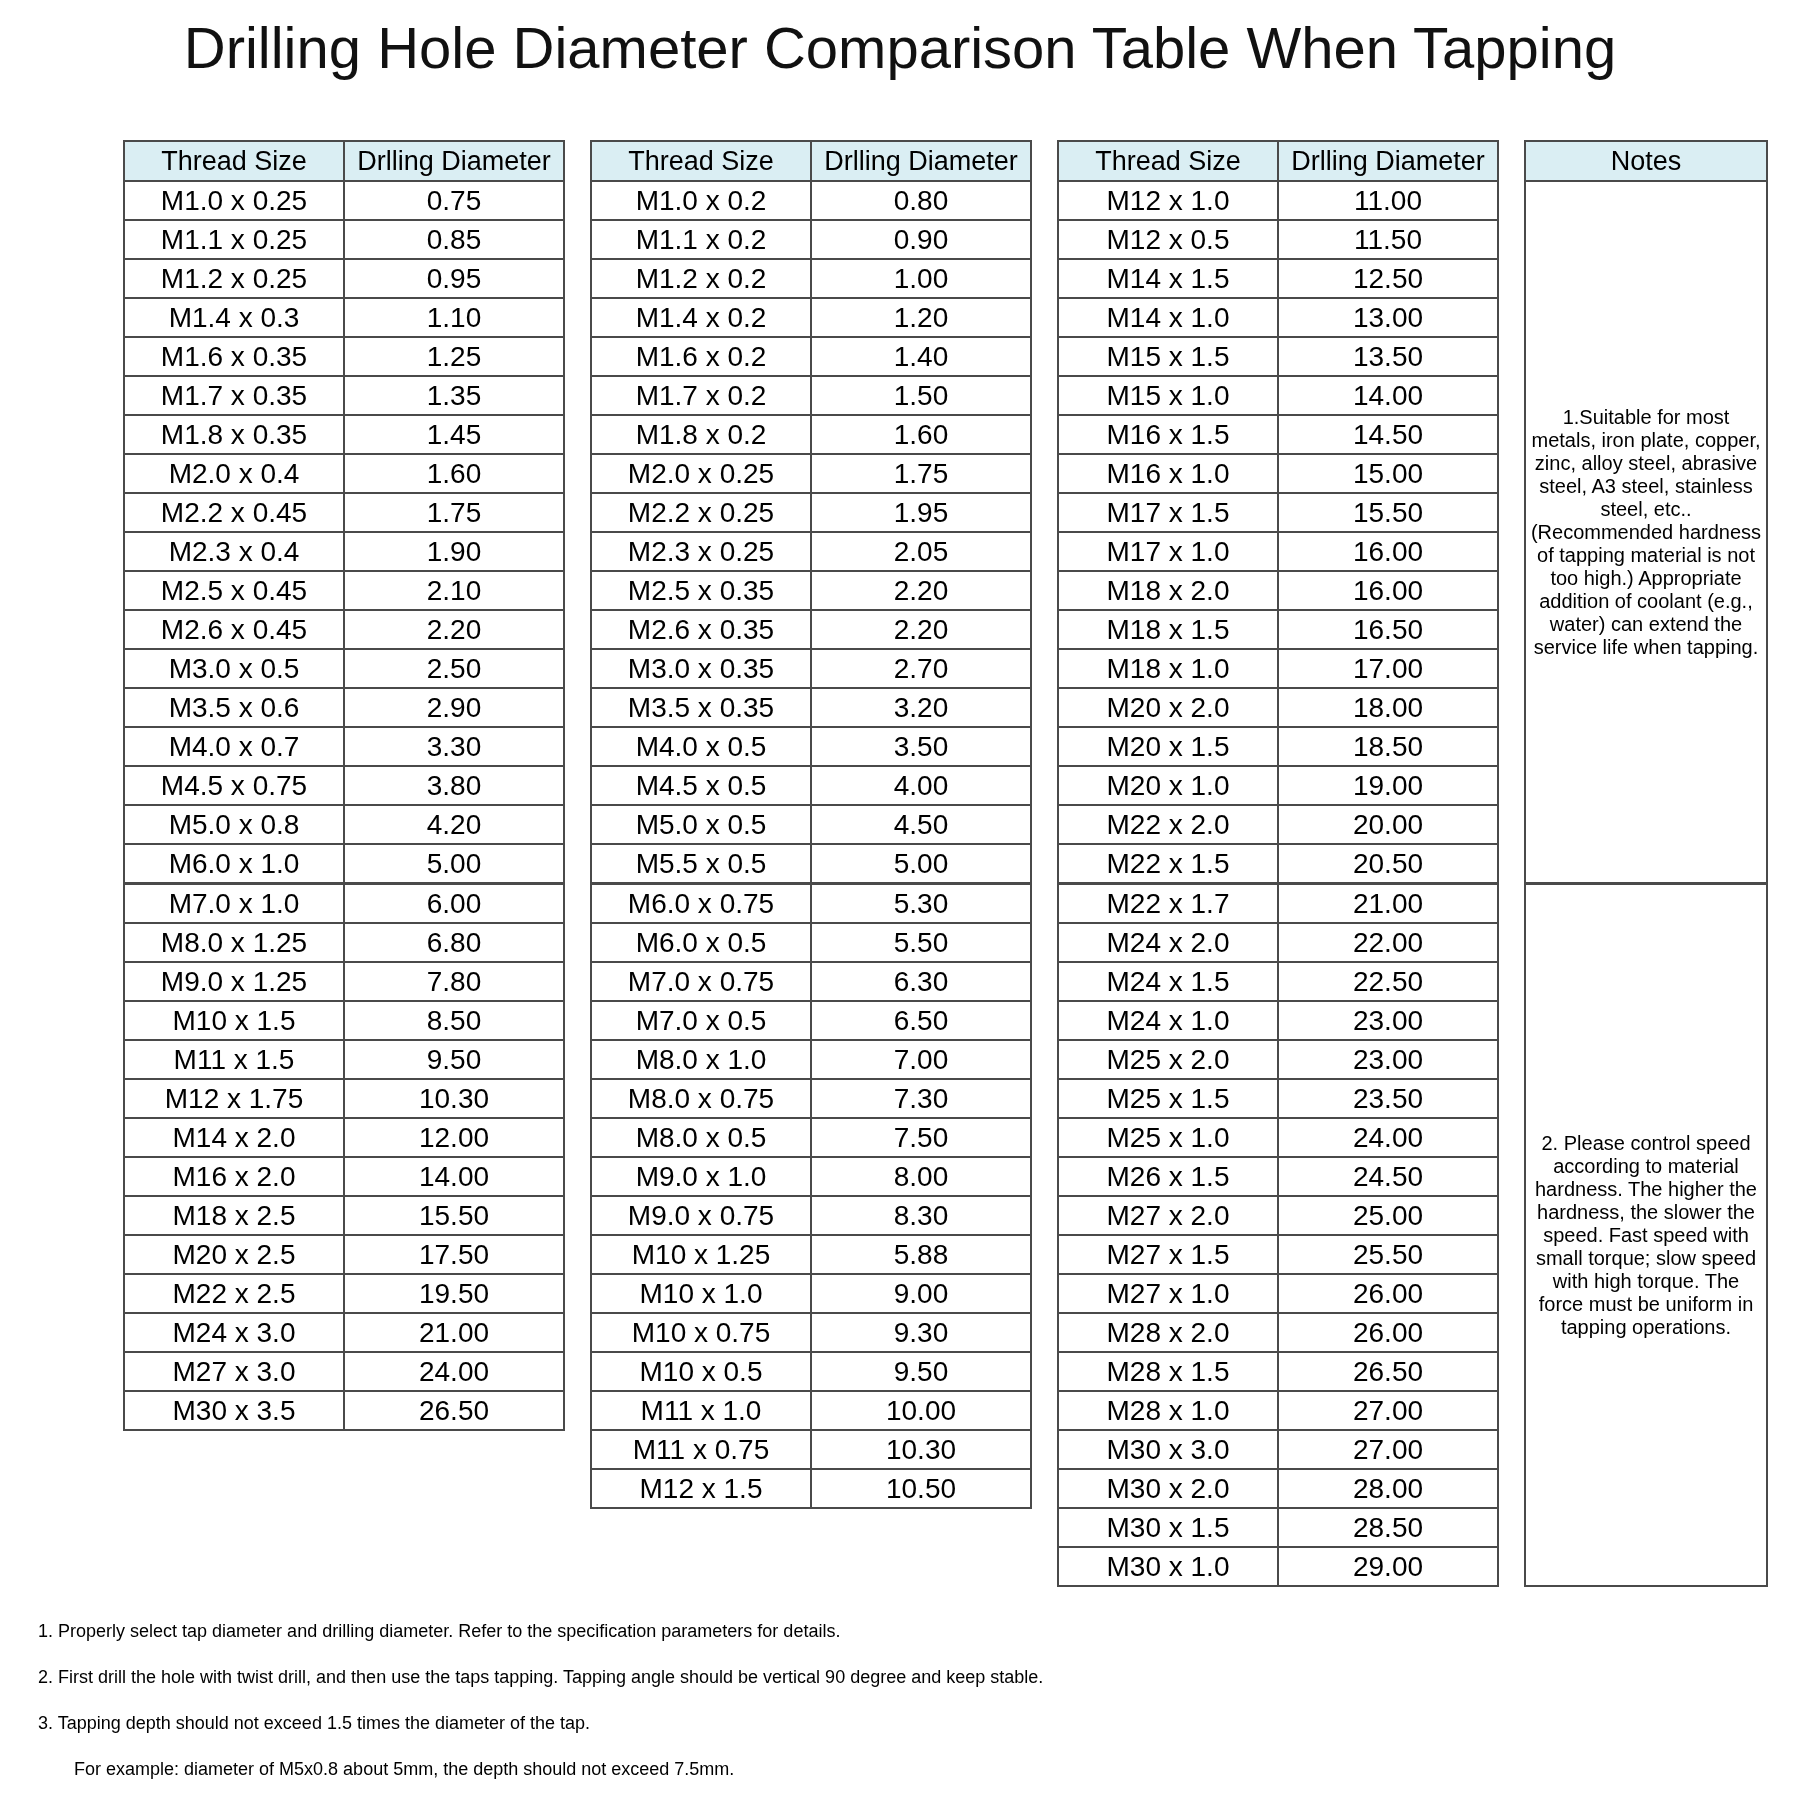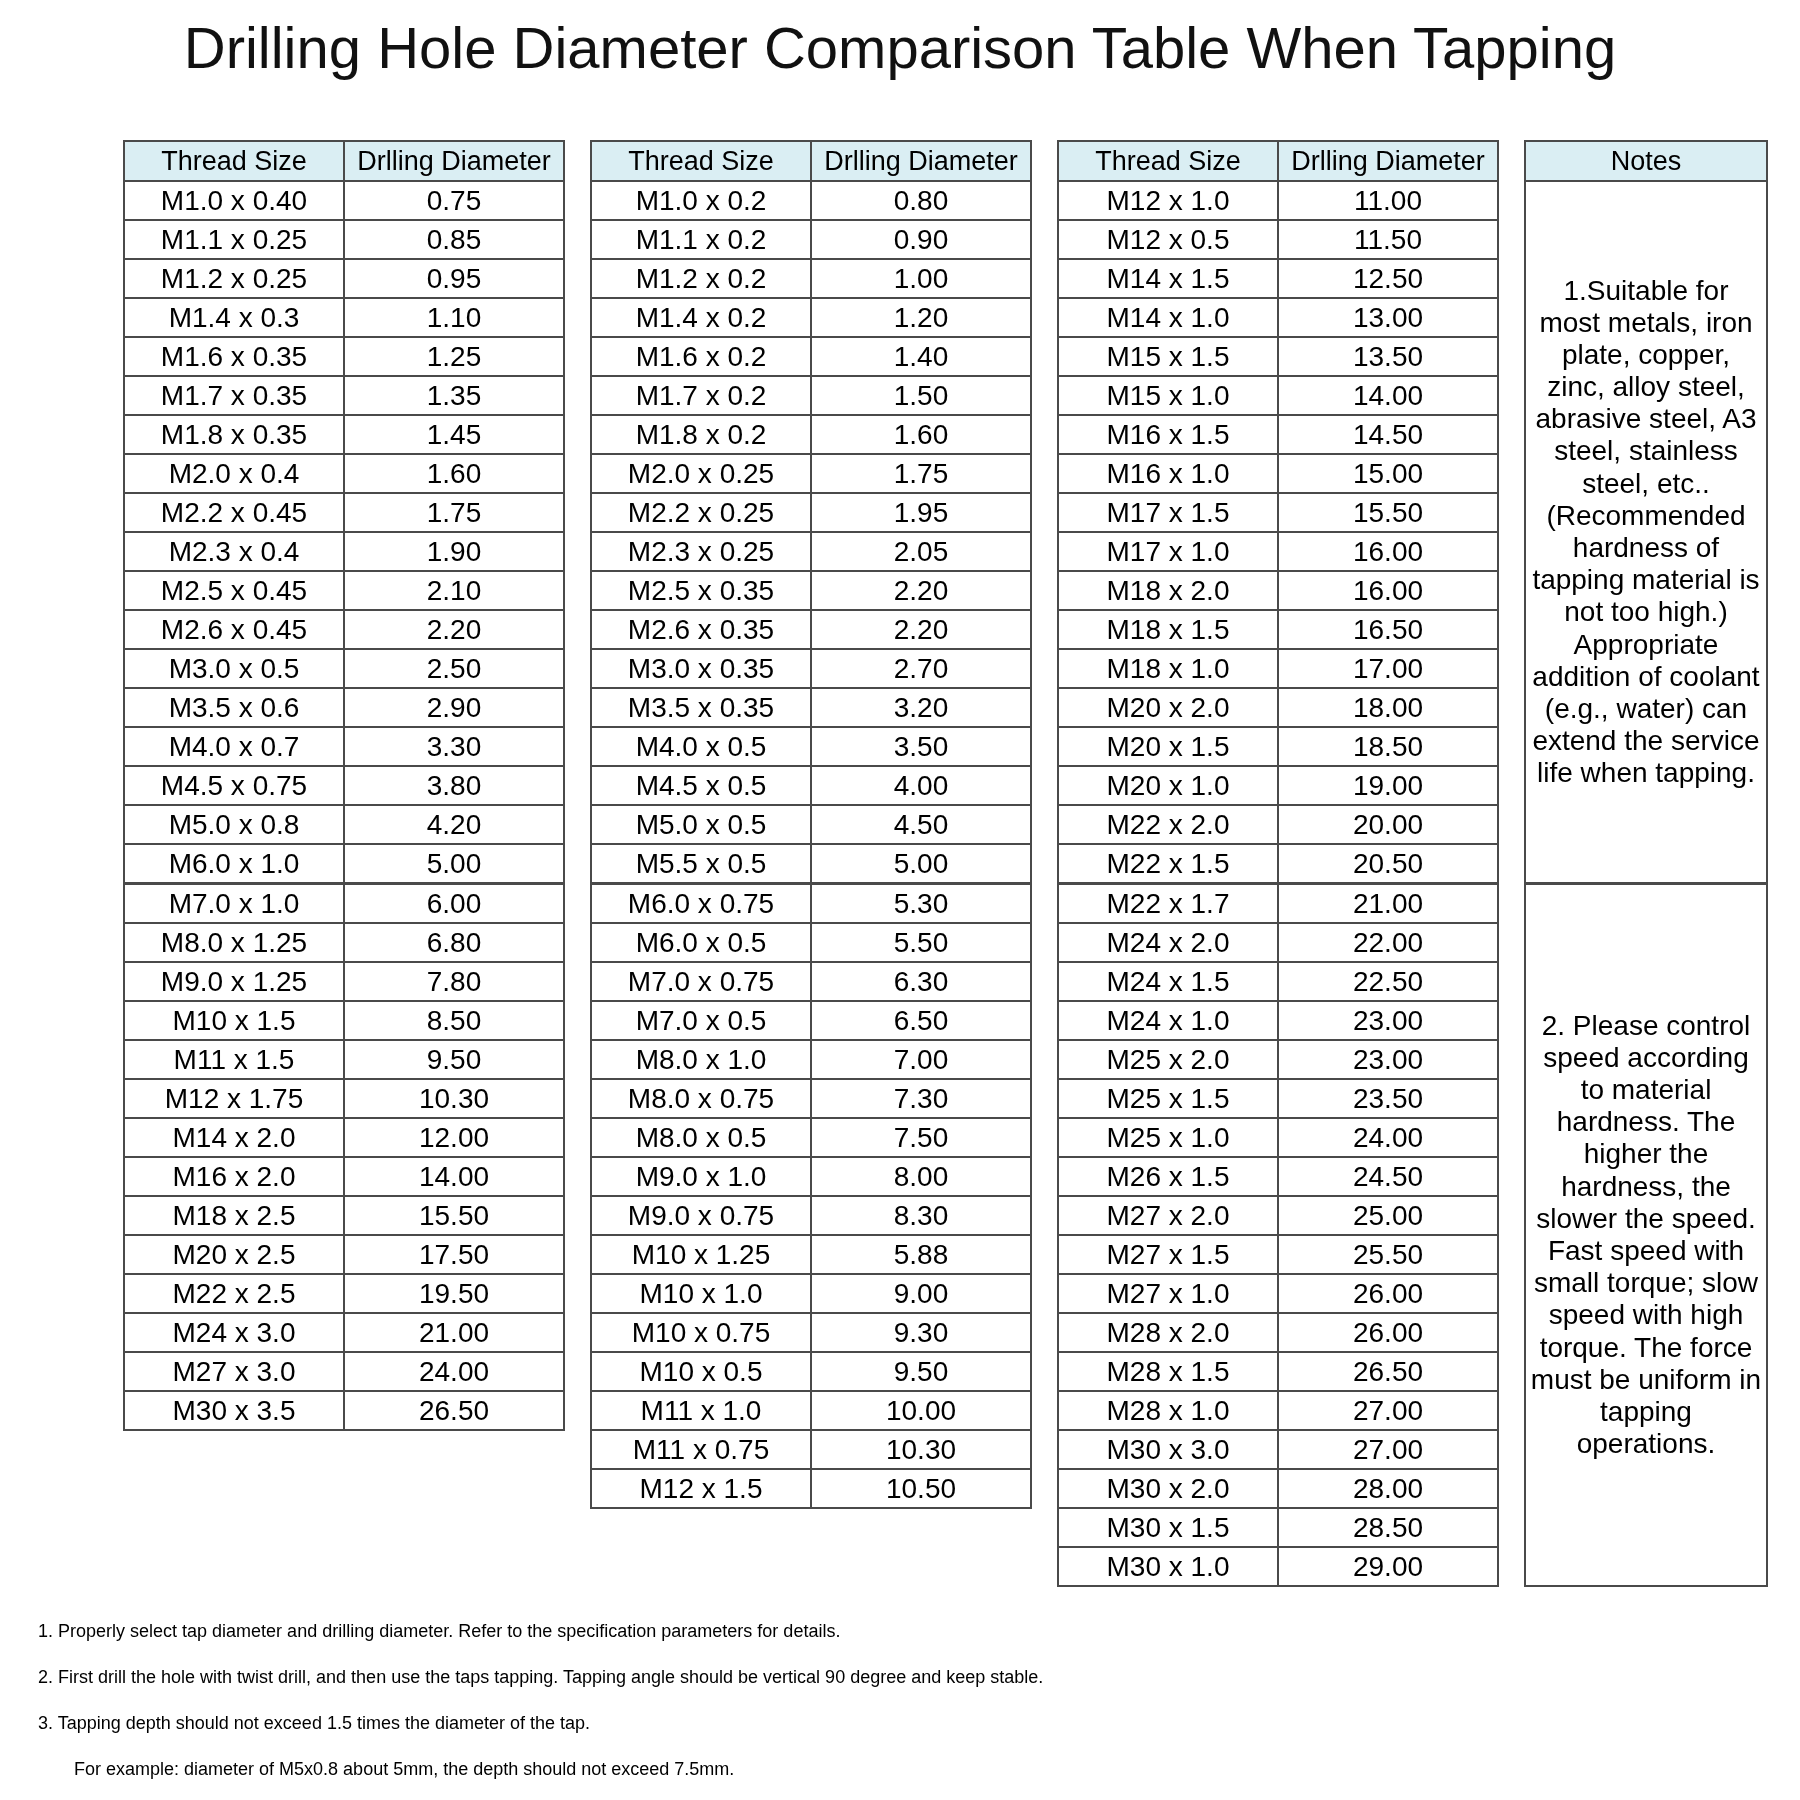--- a/index.html
+++ b/index.html
@@ -35,21 +35,21 @@
     border:2px solid var(--border);padding:0;
     text-align:center;vertical-align:middle;
   }
   td.cell{
     height:37px;font-size:28px;text-align:center;vertical-align:middle;
     border:2px solid var(--border);padding:0;white-space:nowrap;
   }
   tr.split-top td{border-top:3px solid var(--border);}
   td.note-cell{
     border:2px solid var(--border);
-    font-size:28px;line-height:1.15;text-align:center;vertical-align:middle;
+    font-size:20px;line-height:1.15;text-align:center;vertical-align:middle;
     padding:0 4px;
   }
   td.note-cell.split-top{border-top:3px solid var(--border);}
   .footnotes{
     position:absolute;left:38px;top:1608px;
     font-size:18px;line-height:46px;color:#000;
   }
   .footnotes .indent{padding-left:36px;}
 </style>
 </head>
@@ -62,21 +62,21 @@
     <colgroup>
         <col>
         <col>
       </colgroup>
     <tbody>
         <tr>
           <th class="hdr">Thread Size</th>
           <th class="hdr">Drlling Diameter</th>
         </tr>
         <tr>
-          <td class="cell">M1.0 x 0.40</td>
+          <td class="cell">M1.0 x 0.25</td>
           <td class="cell">0.75</td>
         </tr>
         <tr>
           <td class="cell">M1.1 x 0.25</td>
           <td class="cell">0.85</td>
         </tr>
         <tr>
           <td class="cell">M1.2 x 0.25</td>
           <td class="cell">0.95</td>
         </tr>

